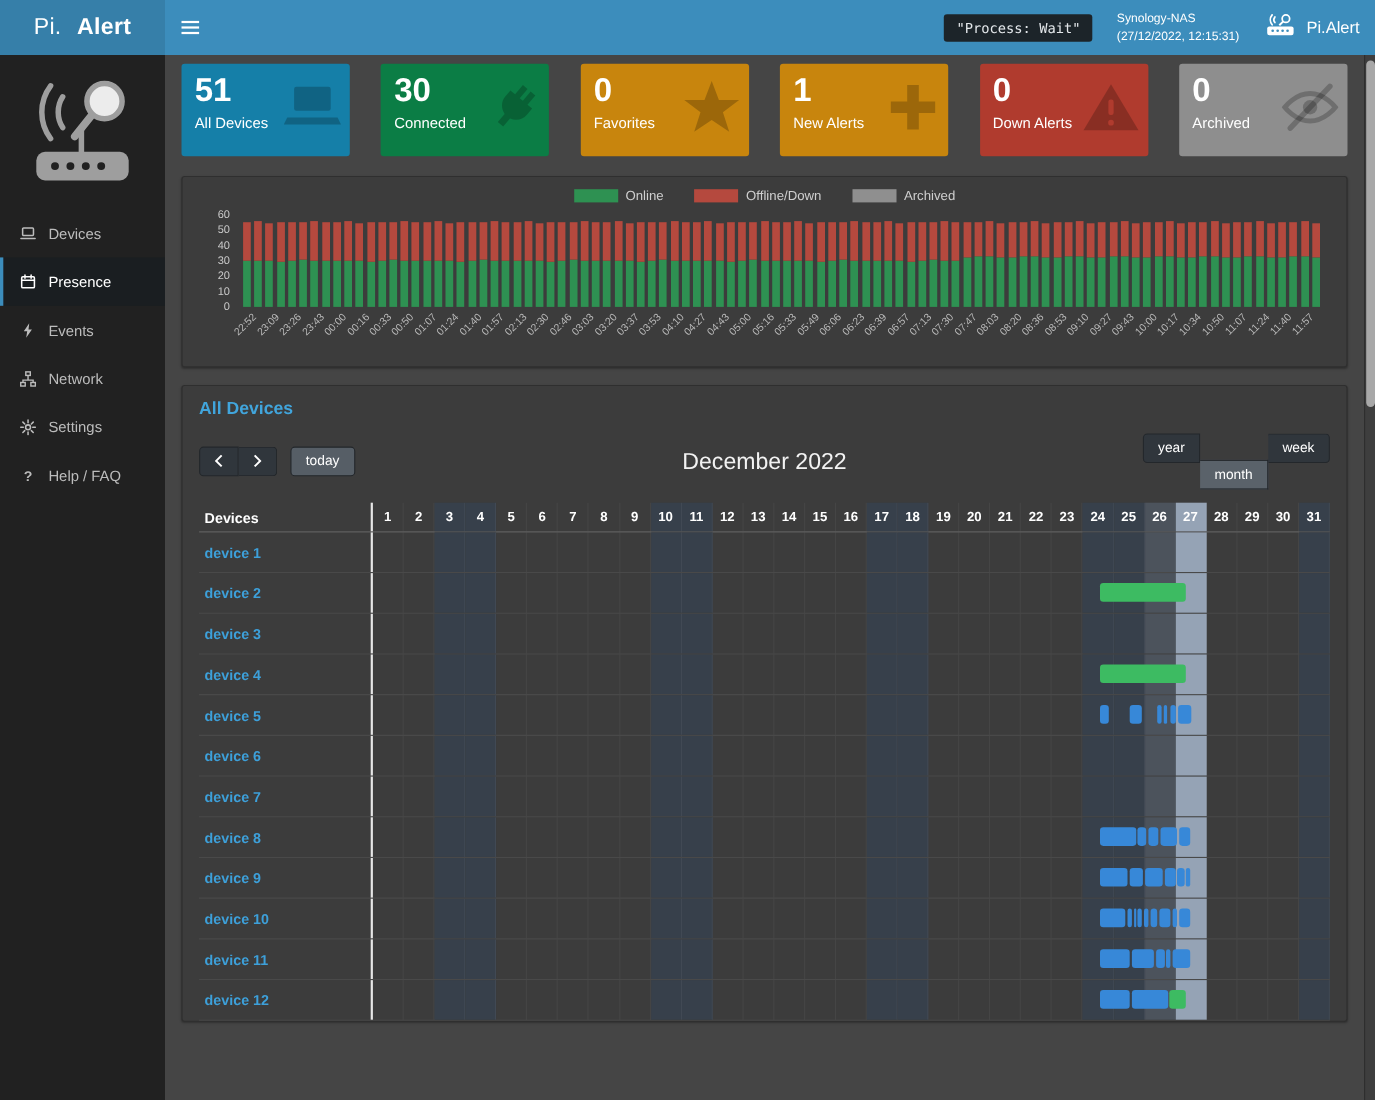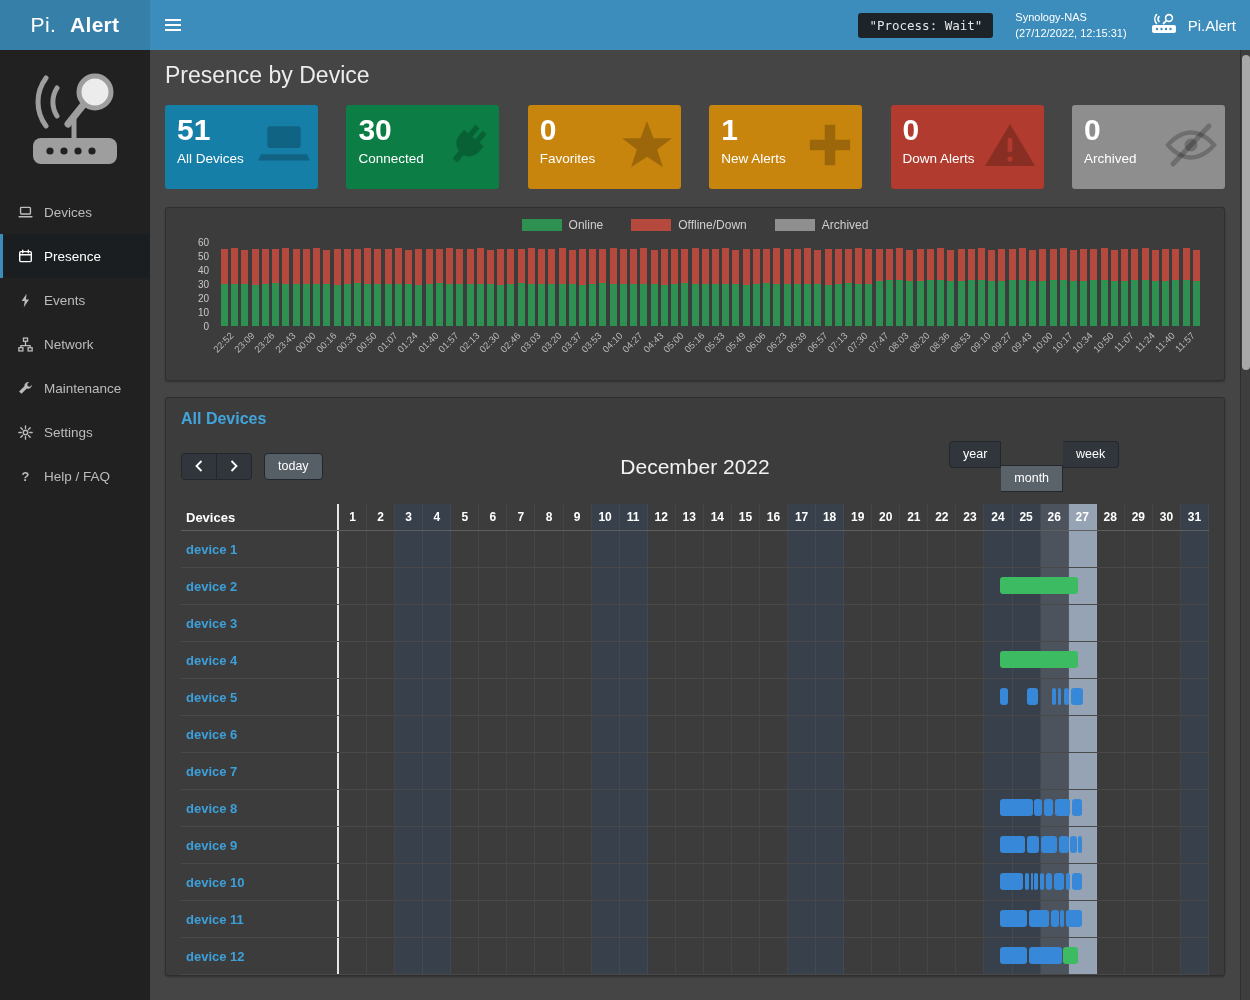--- a/index.html
+++ b/index.html
@@ -52,21 +52,21 @@
   .cseg { position:absolute; width:7px; }
   #chart-xlabels { position:absolute; left:40px; right:6px; top:90px; height:50px; }
   .xlab { position:absolute; top:0; width:0; }
   .xlab span { position:absolute; right:0; top:0; transform:rotate(-45deg); transform-origin:100% 0; font-size:9.5px; color:#b9b9b9; white-space:nowrap; }
 
   
   .devices-title { font-size:16px; font-weight:700; color:#41a5dc; padding:12px 15px 0; }
   .cal-toolbar { display:flex; align-items:center; padding:13px 15px 10px; }
   .tb-left { display:flex; align-items:center; gap:12px; width:260px; }
   .cal-title { flex:1; text-align:center; font-size:21px; color:#f2f2f2; }
-  .tb-right { width:260px; display:flex; }
+  .tb-right { width:260px; display:flex; justify-content:flex-end; }
   .btn-group { display:flex; }
   .fc-btn { background:#30363c; color:#fff; border:1px solid #23272b; font-size:12.5px; padding:6px 13px; cursor:pointer; font-family:inherit; line-height:1; height:27px; }
   .btn-group .fc-btn + .fc-btn { border-left:none; }
   .btn-group .fc-btn:first-child { border-radius:4px 0 0 4px; }
   .btn-group .fc-btn:last-child { border-radius:0 4px 4px 0; }
   .fc-btn.active { background:#5a626a;margin-top:24px; }
   .today-btn { border-radius:4px; background:#565e66; }
 
   .cal-table { margin:2px 15px 0; }
   .cal-row { display:grid; grid-template-columns:158px repeat(31,1fr); position:relative; height:37px; border-bottom:1px solid rgba(255,255,255,.07); }
@@ -177,48 +177,39 @@
               <rect x="5.1" y="1" width="3.8" height="3"></rect>
               <rect x="0.8" y="10" width="3.8" height="3"></rect>
               <rect x="9.4" y="10" width="3.8" height="3"></rect>
               <path d="M7 4v2M7 6v2M2.7 10V8h8.6v2"></path>
             </svg>
           </span>
           <span>Network</span>
         </a>
         <a class="side-item">
           <span class="s-icon">
-            <svg width="15" height="15" viewBox="0 0 14 14">
-              <path d="M13 3.6a3.6 3.6 0 0 1-4.8 3.4l-5 5L1 9.8l5-5A3.6 3.6 0 0 1 10.4 1L8.6 2.8l.5 2.1 2.1.5z" fill="currentColor"></path>
-            </svg>
-          </span>
-          <span>Maintenance</span>
-        </a>
-        <a class="side-item">
-          <span class="s-icon">
             <svg width="15" height="15" viewBox="0 0 14 14" stroke="currentColor" stroke-width="1.3" fill="none" stroke-linecap="round">
               <circle cx="7" cy="7" r="2.1"></circle>
               <path d="M7 0.8v2.2M7 11v2.2M0.8 7h2.2M11 7h2.2M2.6 2.6l1.6 1.6M9.8 9.8l1.6 1.6M11.4 2.6 9.8 4.2M4.2 9.8l-1.6 1.6"></path>
             </svg>
           </span>
           <span>Settings</span>
         </a>
         <a class="side-item">
           <span class="s-icon">
             <svg width="15" height="15" viewBox="0 0 14 14">
               <text x="7" y="11.2" font-size="12" font-weight="bold" text-anchor="middle" fill="currentColor">?</text>
             </svg>
           </span>
           <span>Help / FAQ</span>
         </a>
       </nav>
   </aside>
 
   <main class="content">
-    <h1 class="page-title">Presence by Device</h1>
 
     <div class="tiles" id="tiles">
         <div class="tile" style="background: rgb(21, 127, 168);">
           <div class="t-num">51</div>
           <div class="t-label">All Devices</div>
           <span class="t-icon"><svg width="52" height="44" viewBox="0 0 50 42">
               <rect x="9" y="3" width="32" height="21" rx="2" fill="rgba(0,0,0,0.22)"></rect>
               <path d="M3 30h44l3 6H0z" fill="rgba(0,0,0,0.22)"></path>
             </svg></span>
         </div>

